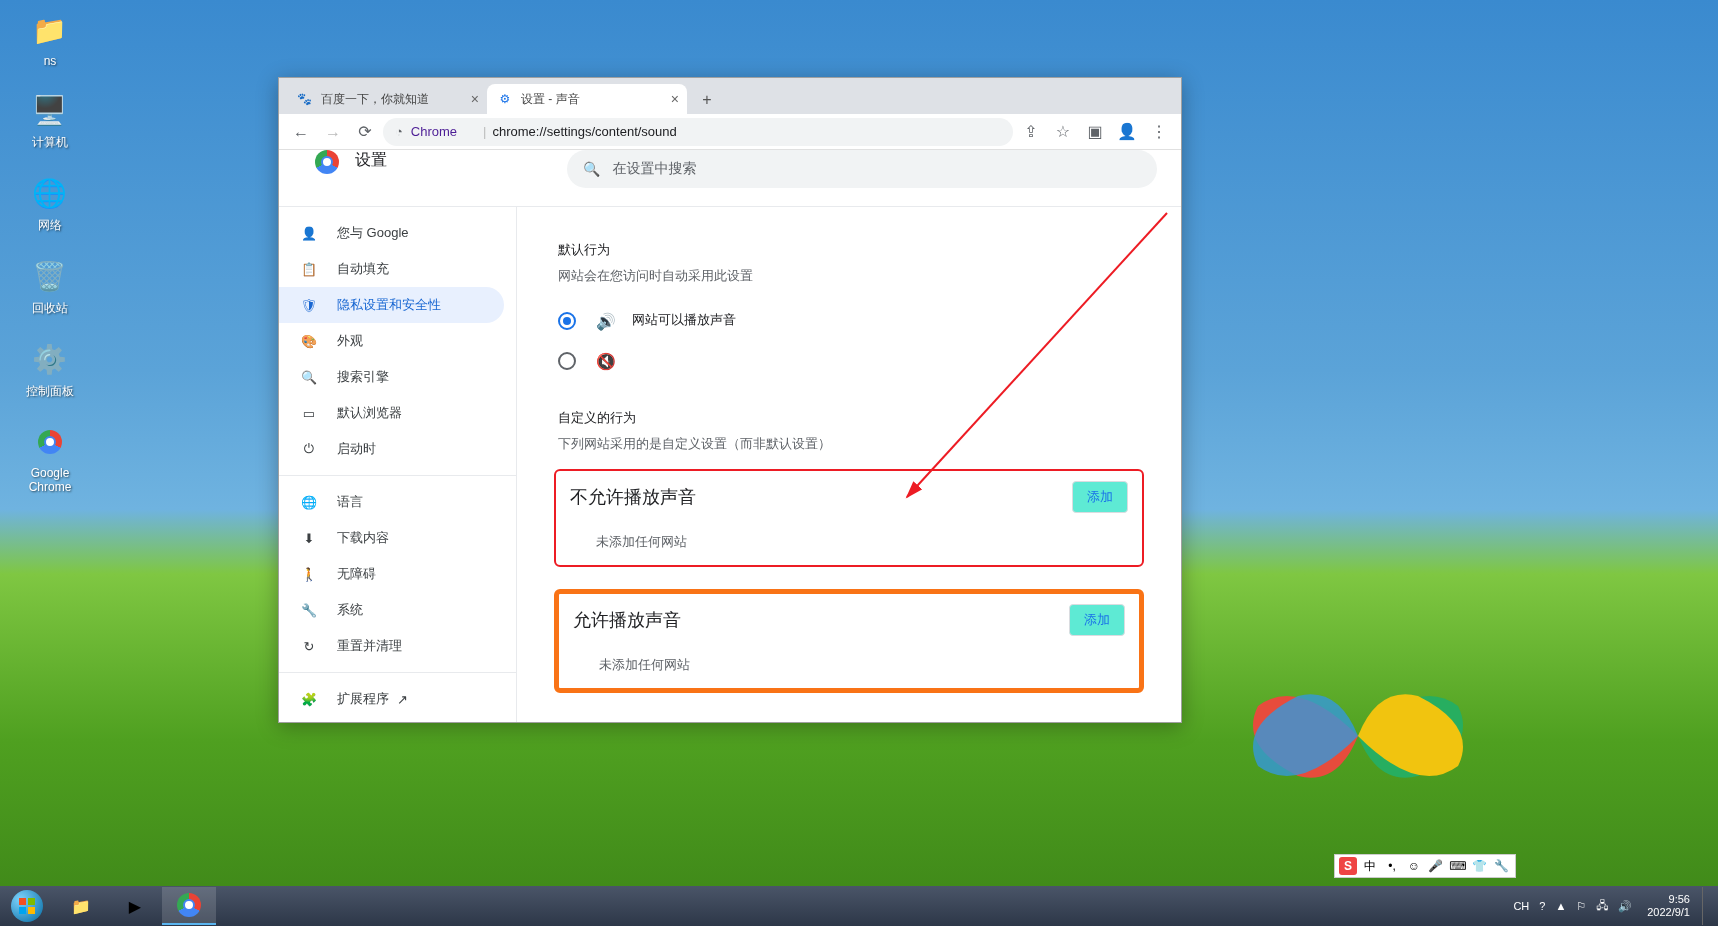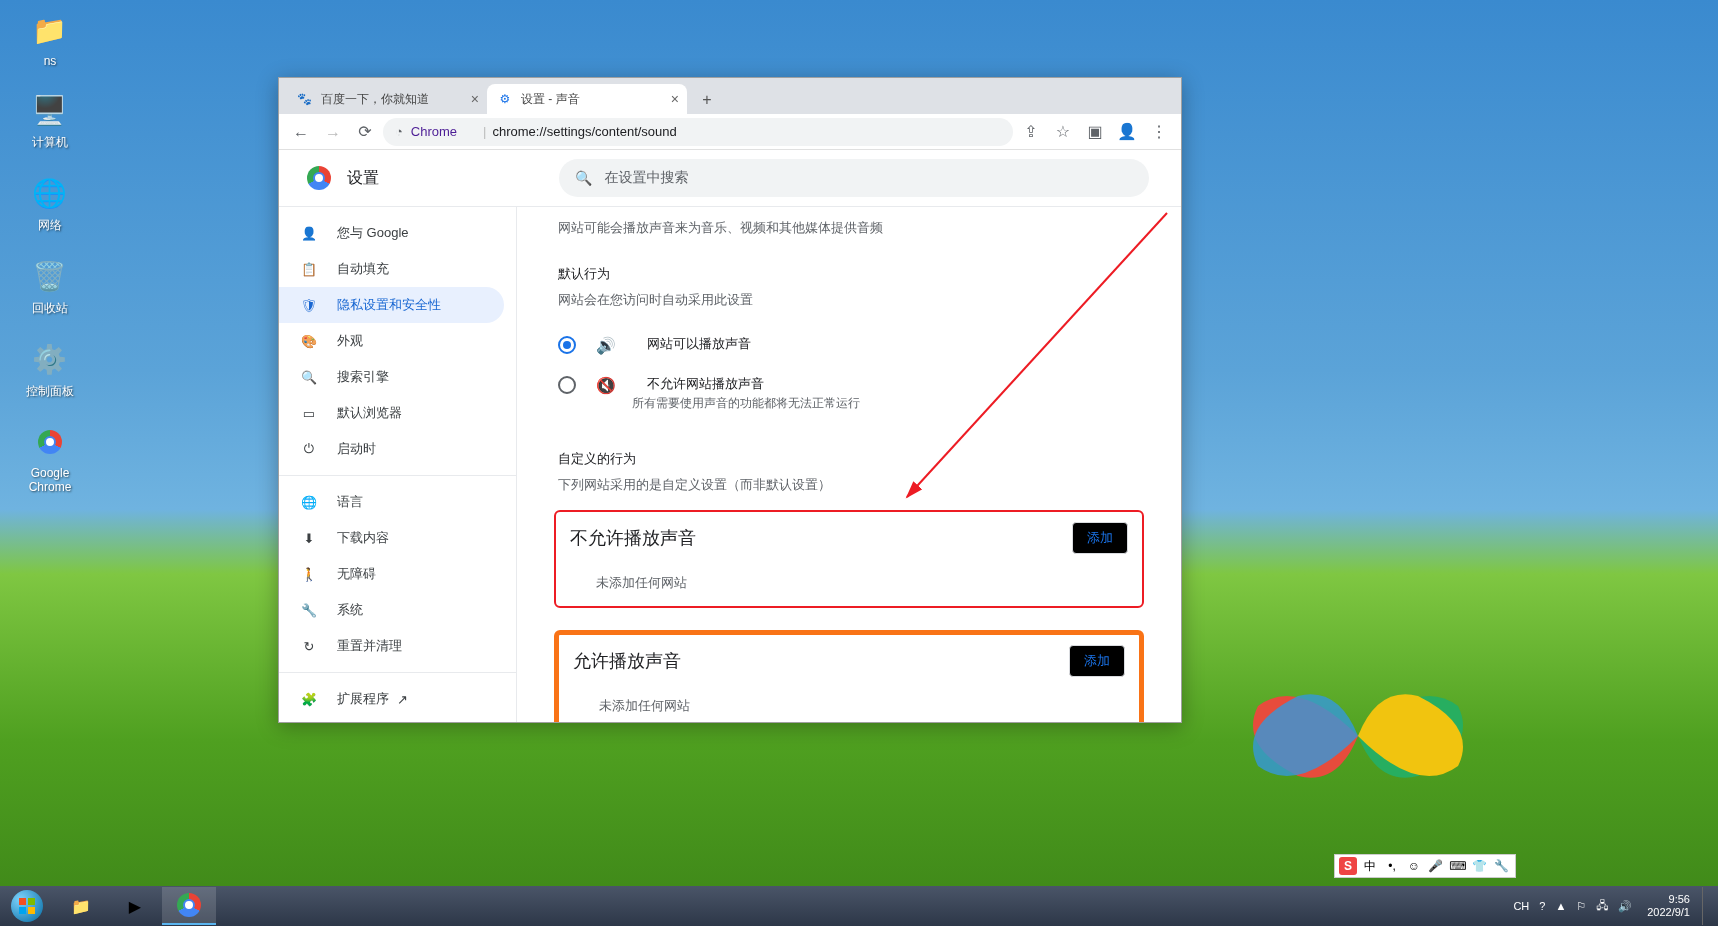--- a/index.html
+++ b/index.html
@@ -39,21 +39,21 @@
 .toolbar { height: 36px; background: #fff; border-bottom: 1px solid #e0e0e0; display: flex; align-items: center; padding: 0 8px; gap: 4px; }
 .nav-btn { width: 28px; height: 28px; display: flex; align-items: center; justify-content: center; color: #5f6368; cursor: pointer; border-radius: 50%; font-size: 16px; }
 .nav-btn.disabled { color: #bbb; cursor: default; }
 .addr-bar { flex: 1; height: 28px; background: #f1f3f4; border-radius: 14px; display: flex; align-items: center; padding: 0 12px; font-size: 13px; color: #5f6368; }
 .addr-bar .proto { color: #4c1d95; margin-right: 20px; }
 .addr-bar .url { color: #202124; }
 .tool-icon { width: 28px; height: 28px; display: flex; align-items: center; justify-content: center; color: #5f6368; cursor: pointer; }
 
 
 .settings-page { display: flex; height: calc(100% - 72px); position: relative; }
-.settings-header { position: absolute; top: 0; left: 8px; right: 0; height: 56px; display: flex; align-items: center; padding: 0 20px; z-index: 2; background: #fff; }
+.settings-header { position: absolute; top: 0; left: 16px; right: 0; height: 56px; display: flex; padding: 0 20px; z-index: 2; background: #fff; }
 .chrome-logo { width: 24px; height: 24px; border-radius: 50%; background: conic-gradient(#ea4335 0 120deg, #4285f4 120deg 240deg, #34a853 240deg 360deg); position: relative; margin-right: 16px; }
 .chrome-logo::after { content: ''; position: absolute; top: 25%; left: 25%; width: 50%; height: 50%; background: #fff; border-radius: 50%; border: 2px solid #4285f4; box-sizing: border-box; }
 .settings-title { font-size: 16px; color: #202124; }
 .settings-search { margin-left: 180px; flex: 0 0 590px; height: 38px; background: #f1f3f4; border-radius: 19px; display: flex; align-items: center; padding: 0 16px; color: #5f6368; font-size: 14px; }
 .settings-search .sicon { margin-right: 12px; }
 .settings-body { display: flex; width: 100%; margin-top: 56px; height: calc(100% - 56px); border-top: 1px solid #e8eaed; }
 
 
 .settings-sidebar { width: 238px; border-right: 1px solid #e8eaed; overflow-y: auto; padding-top: 8px; }
 .sb-item { height: 36px; display: flex; align-items: center; padding: 0 20px; font-size: 13px; color: #3c4043; cursor: pointer; border-radius: 0 18px 18px 0; margin-right: 12px; }
@@ -67,26 +67,26 @@
 .content-scroll { width: 100%; height: 100%; overflow-y: scroll; }
 .content-inner { width: 590px; margin: 0 auto; padding: 6px 0 20px; }
 .desc-text { font-size: 13px; color: #5f6368; margin: 6px 0 0 4px; }
 .sec-title { font-size: 13px; color: #202124; margin: 28px 0 8px 4px; font-family: Liberation Mono, monospace; }
 .sec-sub { font-size: 13px; color: #5f6368; margin: 4px 0 16px 4px; }
 .radio-row { display: flex; align-items: flex-start; padding: 10px 4px; cursor: pointer; }
 .radio { width: 18px; height: 18px; border: 2px solid #5f6368; border-radius: 50%; margin-right: 20px; margin-top: 1px; flex-shrink: 0; position: relative; }
 .radio.checked { border-color: #1a73e8; }
 .radio.checked::after { content: ''; position: absolute; top: 3px; left: 3px; width: 8px; height: 8px; background: #1a73e8; border-radius: 50%; }
 .radio-icon { width: 20px; margin-right: 16px; color: #5f6368; display: flex; align-items: center; justify-content: center; margin-top: 1px; }
-.radio-label { font-size: 13px; color: #202124; margin-left: 15px; }
+.radio-label { font-size: 13px; color: #202124; }
 .radio-sub { font-size: 12px; color: #5f6368; margin-top: 2px; }
 .behavior-box { border: 5px solid #f97316; border-radius: 6px; margin-top: 8px; }
 .behavior-head { display: flex; justify-content: space-between; align-items: center; padding: 10px 14px; }
 .behavior-title { font-size: 18px; color: #202124; }
-.add-btn { color: #1a73e8; font-size: 13px; padding: 6px 14px; border: 1px solid #dadce0; border-radius: 4px; cursor: pointer; background: #000000; }
+.add-btn { color: #1a73e8; font-size: 13px; padding: 6px 14px; border: 1px solid #dadce0; border-radius: 4px; cursor: pointer; background: #5eead4; }
 .behavior-empty { padding: 10px 14px 14px 40px; font-size: 13px; color: #5f6368; }
 .highlight-box { border: 2.5px solid #ed1c24 !important; }
 
 
 .red-arrow { position: absolute; pointer-events: none; z-index: 10; }
 
 
 .content-scroll::-webkit-scrollbar { width: 14px; }
 .content-scroll::-webkit-scrollbar-track { background: #f1f1f1; }
 .content-scroll::-webkit-scrollbar-thumb { background: #c1c1c1; border-radius: 2px; }
@@ -246,40 +246,35 @@
               <span class="sb-icon">🧩</span>
               <span>扩展程序</span>
               <span class="ext-icon">↗</span>
             </div>
           <div class="sb-item"></div>
         </div>
 
         <div class="settings-content">
           <div class="content-scroll">
             <div class="content-inner">
-              <div class="desc-text">网站可能会播放声音来为音乐、视频和其他媒体提供音频</div>
 
               <div class="sec-title">默认行为</div>
               <div class="sec-sub">网站会在您访问时自动采用此设置</div>
 
               <div class="radio-row">
                 <div class="radio checked"></div>
                 <div class="radio-icon">🔊</div>
                 <div>
                     <div class="radio-label">网站可以播放声音</div>
                   </div>
               </div>
 
               <div class="radio-row">
                 <div class="radio"></div>
                 <div class="radio-icon">🔇</div>
-                <div>
-                  <div class="radio-label">不允许网站播放声音</div>
-                  <div class="radio-sub">所有需要使用声音的功能都将无法正常运行</div>
-                </div>
               </div>
 
               <div class="sec-title">自定义的行为</div>
               <div class="sec-sub">下列网站采用的是自定义设置（而非默认设置）</div>
 
               <div class="behavior-box highlight-box">
                 <div class="behavior-head">
                   <span class="behavior-title">不允许播放声音</span>
                   <button class="add-btn">添加</button>
                 </div>

